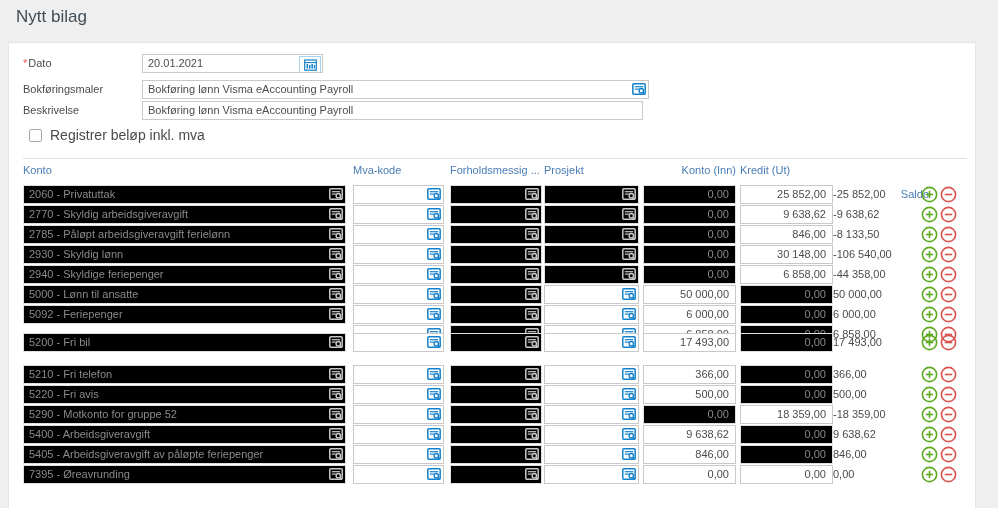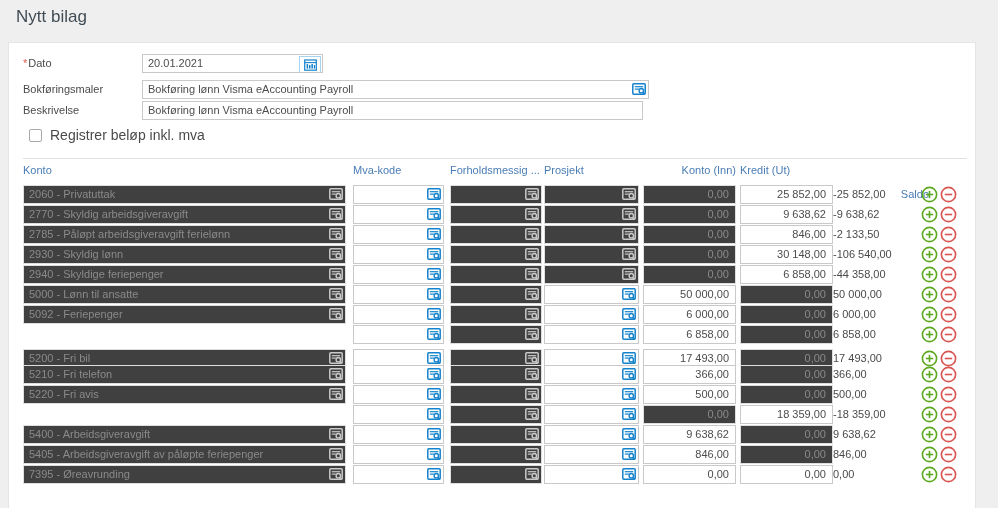--- a/index.html
+++ b/index.html
@@ -45,21 +45,21 @@
   .h-debet{left:634px;width:93px;text-align:right;}
   .h-kredit{left:731px;width:93px;}
   .h-saldo{left:824px;width:96px;text-align:right;margin-top:24px;}
   
   .rows{position:absolute;left:0;top:142px;width:100%;}
   .trow{position:absolute;left:0;height:20px;width:100%;}
   .cell{
     position:absolute;top:0;height:19px;box-sizing:border-box;border:1px solid #c9c9c9;background:#fff;
     font-size:11px;color:#4c4c4c;line-height:17px;padding:0 5px;overflow:hidden;white-space:nowrap;
   }
-  .dis{background:#404040;border-color:#dfdfdf;color:#8a8a8a;}
+  .dis{background:#000000;border-color:#dfdfdf;color:#8a8a8a;}
   .num{text-align:right;padding-right:6px;}
   .c-konto{left:14px;width:323px;}
   .c-mva{left:344px;width:91px;}
   .c-forhold{left:441px;width:92px;}
   .c-prosjekt{left:535px;width:95px;}
   .c-debet{left:634px;width:93px;}
   .c-kredit{left:731px;width:93px;}
   .c-saldo{position:absolute;left:824px;width:84px;top:0;height:19px;line-height:19px;
     font-size:11px;color:#4a4a4a;}
   .lkw{position:absolute;right:2px;top:2px;width:14px;height:13px;line-height:0;}
@@ -232,21 +232,21 @@
             </svg></span></div>
         <div class="cell c-prosjekt dis"><span></span><span class="lkw ico-gray"><svg width="14" height="13" viewBox="0 0 14 13">
               <rect x="0.8" y="0.8" width="12.4" height="10.4" rx="1" fill="none" stroke="currentColor" stroke-width="1.5"></rect>
               <line x1="2.8" y1="3.7" x2="11.2" y2="3.7" stroke="currentColor" stroke-width="1.2"></line>
               <line x1="2.8" y1="6.1" x2="6.8" y2="6.1" stroke="currentColor" stroke-width="1.2"></line>
               <circle cx="9.3" cy="7.7" r="2.2" fill="none" stroke="currentColor" stroke-width="1.4"></circle>
               <line x1="10.7" y1="9.3" x2="12.5" y2="11.1" stroke="currentColor" stroke-width="1.6"></line>
             </svg></span></div>
         <div class="cell c-debet dis num"><span>0,00</span></div>
         <div class="cell c-kredit num"><span>846,00</span></div>
-        <div class="c-saldo">-2 133,50</div>
+        <div class="c-saldo">-8 133,50</div>
         <div class="rbtn b-plus"><span><svg width="17" height="17" viewBox="0 0 17 17">
               <circle cx="8.5" cy="8.5" r="7.1" fill="none" stroke="currentColor" stroke-width="1.6"></circle>
               <line x1="8.5" y1="4.8" x2="8.5" y2="12.2" stroke="currentColor" stroke-width="1.6"></line>
               <line x1="4.8" y1="8.5" x2="12.2" y2="8.5" stroke="currentColor" stroke-width="1.6"></line>
             </svg></span></div>
         <div class="rbtn b-minus"><span><svg width="17" height="17" viewBox="0 0 17 17">
               <circle cx="8.5" cy="8.5" r="7.1" fill="none" stroke="currentColor" stroke-width="1.6"></circle>
               <line x1="4.8" y1="8.5" x2="12.2" y2="8.5" stroke="currentColor" stroke-width="1.6"></line>
             </svg></span></div>
       </div>
@@ -446,21 +446,21 @@
         <div class="rbtn b-plus"><span><svg width="17" height="17" viewBox="0 0 17 17">
               <circle cx="8.5" cy="8.5" r="7.1" fill="none" stroke="currentColor" stroke-width="1.6"></circle>
               <line x1="8.5" y1="4.8" x2="8.5" y2="12.2" stroke="currentColor" stroke-width="1.6"></line>
               <line x1="4.8" y1="8.5" x2="12.2" y2="8.5" stroke="currentColor" stroke-width="1.6"></line>
             </svg></span></div>
         <div class="rbtn b-minus"><span><svg width="17" height="17" viewBox="0 0 17 17">
               <circle cx="8.5" cy="8.5" r="7.1" fill="none" stroke="currentColor" stroke-width="1.6"></circle>
               <line x1="4.8" y1="8.5" x2="12.2" y2="8.5" stroke="currentColor" stroke-width="1.6"></line>
             </svg></span></div>
       </div>
-      <div class="trow" style="top: 164px;">
+      <div class="trow" style="top: 148px;">
         <div class="cell c-konto dis"><span>5200 - Fri bil</span><span class="lkw ico-gray"><svg width="14" height="13" viewBox="0 0 14 13">
               <rect x="0.8" y="0.8" width="12.4" height="10.4" rx="1" fill="none" stroke="currentColor" stroke-width="1.5"></rect>
               <line x1="2.8" y1="3.7" x2="11.2" y2="3.7" stroke="currentColor" stroke-width="1.2"></line>
               <line x1="2.8" y1="6.1" x2="6.8" y2="6.1" stroke="currentColor" stroke-width="1.2"></line>
               <circle cx="9.3" cy="7.7" r="2.2" fill="none" stroke="currentColor" stroke-width="1.4"></circle>
               <line x1="10.7" y1="9.3" x2="12.5" y2="11.1" stroke="currentColor" stroke-width="1.6"></line>
             </svg></span></div>
         <div class="cell c-mva"><span></span><span class="lkw ico-blue"><svg width="14" height="13" viewBox="0 0 14 13">
               <rect x="0.8" y="0.8" width="12.4" height="10.4" rx="1" fill="none" stroke="currentColor" stroke-width="1.5"></rect>
               <line x1="2.8" y1="3.7" x2="11.2" y2="3.7" stroke="currentColor" stroke-width="1.2"></line>
@@ -573,20 +573,27 @@
               <circle cx="8.5" cy="8.5" r="7.1" fill="none" stroke="currentColor" stroke-width="1.6"></circle>
               <line x1="8.5" y1="4.8" x2="8.5" y2="12.2" stroke="currentColor" stroke-width="1.6"></line>
               <line x1="4.8" y1="8.5" x2="12.2" y2="8.5" stroke="currentColor" stroke-width="1.6"></line>
             </svg></span></div>
         <div class="rbtn b-minus"><span><svg width="17" height="17" viewBox="0 0 17 17">
               <circle cx="8.5" cy="8.5" r="7.1" fill="none" stroke="currentColor" stroke-width="1.6"></circle>
               <line x1="4.8" y1="8.5" x2="12.2" y2="8.5" stroke="currentColor" stroke-width="1.6"></line>
             </svg></span></div>
       </div>
       <div class="trow" style="top: 220px;">
+        <div class="cell c-konto dis"><span>5290 - Motkonto for gruppe 52</span><span class="lkw ico-gray"><svg width="14" height="13" viewBox="0 0 14 13">
+              <rect x="0.8" y="0.8" width="12.4" height="10.4" rx="1" fill="none" stroke="currentColor" stroke-width="1.5"></rect>
+              <line x1="2.8" y1="3.7" x2="11.2" y2="3.7" stroke="currentColor" stroke-width="1.2"></line>
+              <line x1="2.8" y1="6.1" x2="6.8" y2="6.1" stroke="currentColor" stroke-width="1.2"></line>
+              <circle cx="9.3" cy="7.7" r="2.2" fill="none" stroke="currentColor" stroke-width="1.4"></circle>
+              <line x1="10.7" y1="9.3" x2="12.5" y2="11.1" stroke="currentColor" stroke-width="1.6"></line>
+            </svg></span></div>
         <div class="cell c-mva"><span></span><span class="lkw ico-blue"><svg width="14" height="13" viewBox="0 0 14 13">
               <rect x="0.8" y="0.8" width="12.4" height="10.4" rx="1" fill="none" stroke="currentColor" stroke-width="1.5"></rect>
               <line x1="2.8" y1="3.7" x2="11.2" y2="3.7" stroke="currentColor" stroke-width="1.2"></line>
               <line x1="2.8" y1="6.1" x2="6.8" y2="6.1" stroke="currentColor" stroke-width="1.2"></line>
               <circle cx="9.3" cy="7.7" r="2.2" fill="none" stroke="currentColor" stroke-width="1.4"></circle>
               <line x1="10.7" y1="9.3" x2="12.5" y2="11.1" stroke="currentColor" stroke-width="1.6"></line>
             </svg></span></div>
         <div class="cell c-forhold dis"><span></span><span class="lkw ico-gray"><svg width="14" height="13" viewBox="0 0 14 13">
               <rect x="0.8" y="0.8" width="12.4" height="10.4" rx="1" fill="none" stroke="currentColor" stroke-width="1.5"></rect>
               <line x1="2.8" y1="3.7" x2="11.2" y2="3.7" stroke="currentColor" stroke-width="1.2"></line>

